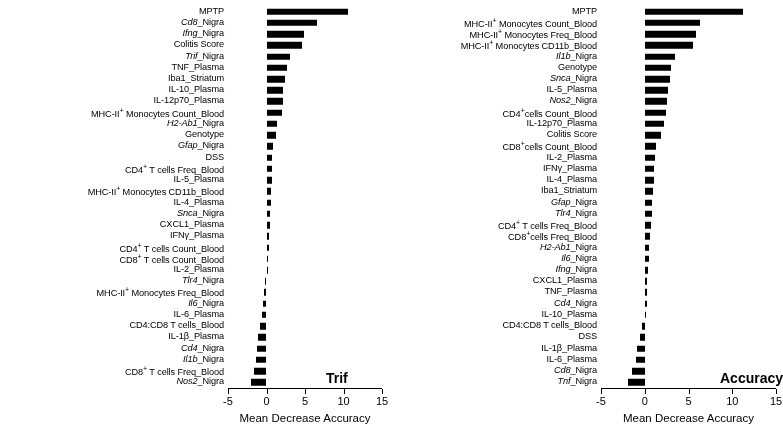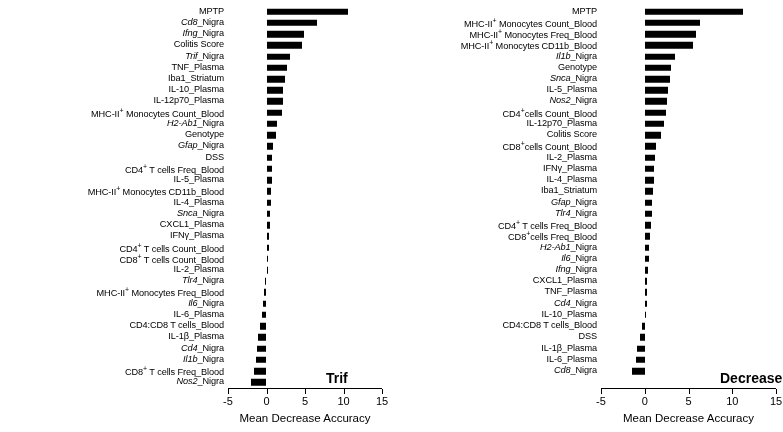--- a/index.html
+++ b/index.html
@@ -391,32 +391,36 @@
             <div class="bar" style="left: 35.875px; width: 7.875px;"></div>
           </div>
           <div class="row" style="height: 11.2353px;">
             <div class="row-label">IL-6_Plasma</div>
             <div class="bar" style="left: 35px; width: 8.75px;"></div>
           </div>
           <div class="row" style="height: 11.2353px;">
             <div class="row-label"><span class="ital">Cd8</span>_Nigra</div>
             <div class="bar" style="left: 30.625px; width: 13.125px;"></div>
           </div>
+          <div class="row" style="height: 11.2353px;">
+            <div class="row-label"><span class="ital">Tnf</span>_Nigra</div>
+            <div class="bar" style="left: 27.125px; width: 16.625px;"></div>
+          </div>
         </div>
       <div class="axis-line" id="axis-females" style="left: 209px; top: 388px; width: 175px; height: 1px;"></div>
       <div id="ticks-females" style="position: absolute; left: 209px; top: 389px; width: 175px; height: 20px;">
           <div class="tick" style="left: 0px;"></div>
           <div class="tick-label" style="left: 0px;">-5</div>
           <div class="tick" style="left: 43.75px;"></div>
           <div class="tick-label" style="left: 43.75px;">0</div>
           <div class="tick" style="left: 87.5px;"></div>
           <div class="tick-label" style="left: 87.5px;">5</div>
           <div class="tick" style="left: 131.25px;"></div>
           <div class="tick-label" style="left: 131.25px;">10</div>
           <div class="tick" style="left: 175px;"></div>
           <div class="tick-label" style="left: 175px;">15</div>
         </div>
       <div class="axis-title" id="xtitle-females" style="left: 296.5px; top: 412px;">Mean Decrease Accuracy</div>
-      <div class="panel-tag" id="tag-females" style="left: 328px; top: 370px;">Decrease</div>
+      <div class="panel-tag" id="tag-females" style="left: 328px; top: 370px;">Accuracy</div>
     </div>
   </div>
 
 </div>
 
 </body></html>

